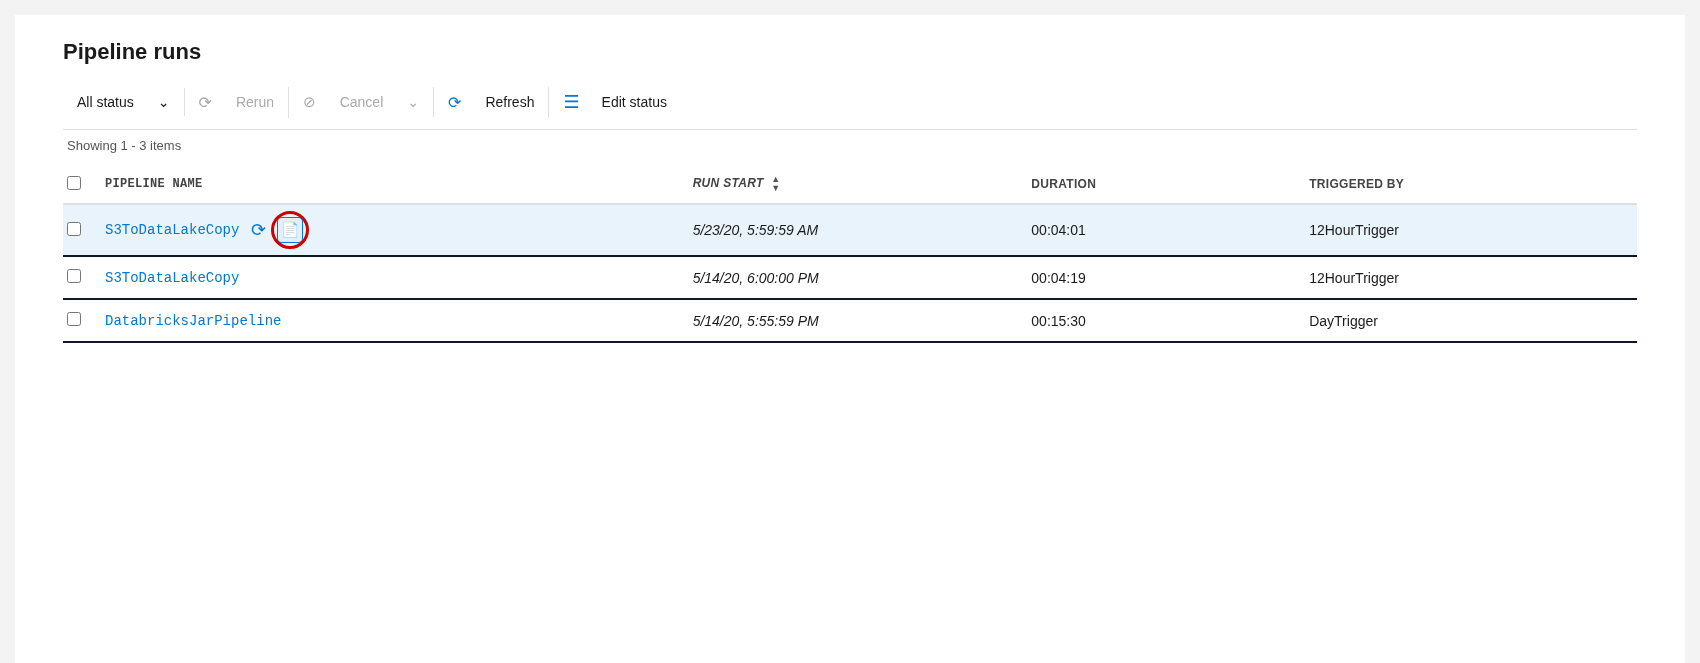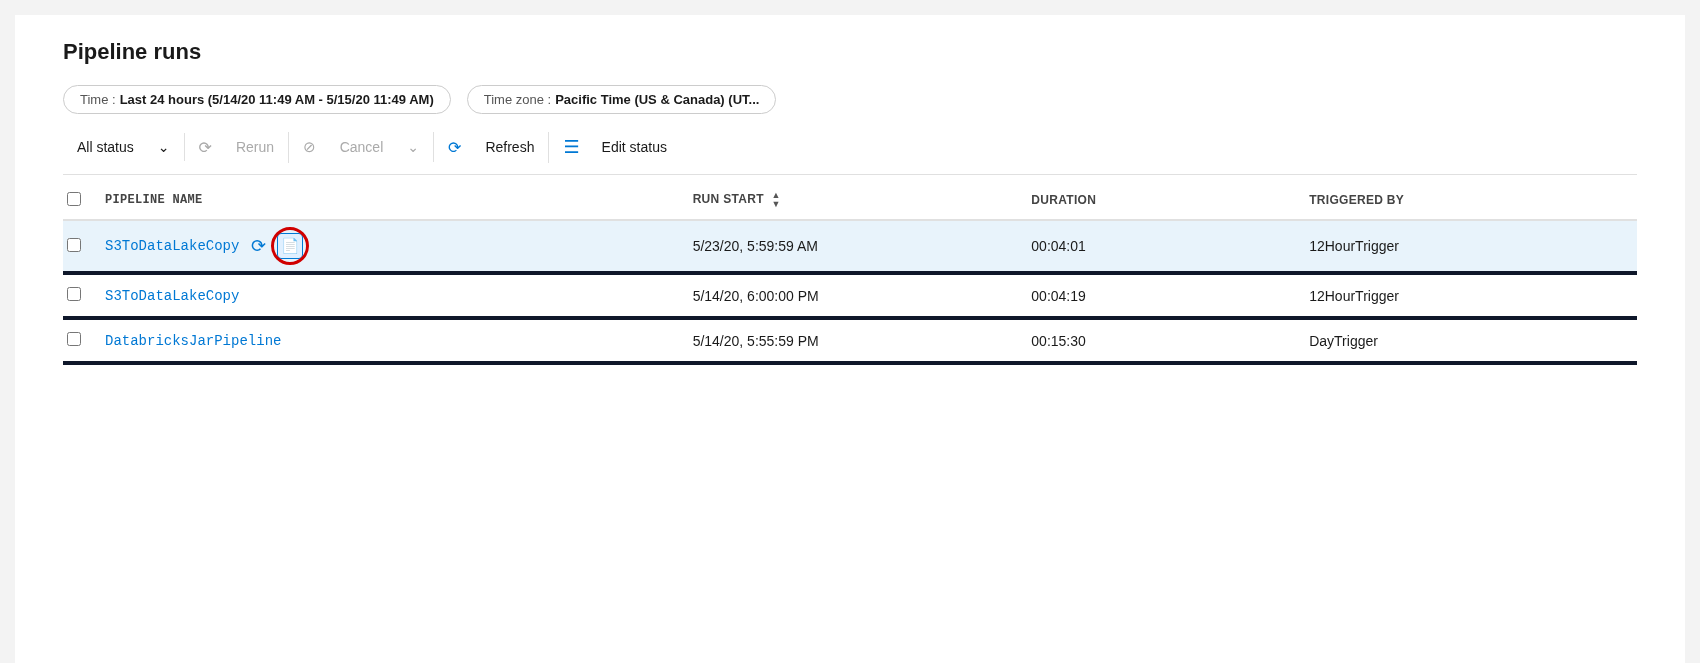--- a/index.html
+++ b/index.html
@@ -103,21 +103,21 @@
       color: #444;
       padding: 8px 12px 10px 12px;
       letter-spacing: 0.3px;
       text-transform: uppercase;
     }
     .data-table thead th.checkbox-col {
       width: 36px;
       padding-left: 4px;
     }
     .data-table tbody tr {
-      border-bottom: 4px solid #0f172a;
+      border-bottom: 2px solid #0f172a;
     }
     .data-table tbody tr.highlighted {
       background: #e8f3fb;
     }
     .data-table tbody td {
       padding: 12px 12px;
       font-size: 14px;
       vertical-align: middle;
     }
     .data-table tbody td.checkbox-col {
@@ -173,41 +173,31 @@
       line-height: 1;
       color: #555;
     }
     input[type="checkbox"] {
       width: 14px;
       height: 14px;
       cursor: pointer;
       accent-color: #0078d4;
     }
     .col-pipeline { width: 38%; font-family: Liberation Mono, monospace; }
-    .col-runstart { width: 22%; }
+    .col-runstart { width: 22%; font-style: italic; }
     .col-duration { width: 18%; }
     .col-triggered { width: 22%; }
   </style>
 </head>
 <body>
 
 <div class="page-container">
 
   <h1 class="page-title">Pipeline runs</h1>
 
-  <div class="filter-bar">
-    <div class="filter-pill">
-      <span class="label">Time : </span>
-      <span class="value">Last 24 hours (5/14/20 11:49 AM - 5/15/20 11:49 AM)</span>
-    </div>
-    <div class="filter-pill">
-      <span class="label">Time zone : </span>
-      <span class="value">Pacific Time (US &amp; Canada) (UT...</span>
-    </div>
-  </div>
 
   <div class="toolbar">
     <button class="toolbar-item">
       <span>All status</span>
       <span>⌄</span>
     </button>
     <button class="toolbar-item disabled">
       <span class="icon" style="color:#aaa;">⟳</span>
       <span>Rerun</span>
     </button>
@@ -219,20 +209,21 @@
     <button class="toolbar-item blue-icon">
       <span class="icon" style="color:#0078d4;">⟳</span>
       <span>Refresh</span>
     </button>
     <button class="toolbar-item blue-icon">
       <span class="icon" style="color:#0078d4; letter-spacing:-2px; font-size:18px;">☰</span>
       <span>Edit status</span>
     </button>
   </div>
 
+  <p class="showing-label">Showing 1 - 3 items</p>
 
   <table class="data-table">
     <thead>
       <tr>
         <th class="checkbox-col">
           <input type="checkbox" style="">
         </th>
         <th class="col-pipeline">
           <span>PIPELINE NAME</span>
         </th>

